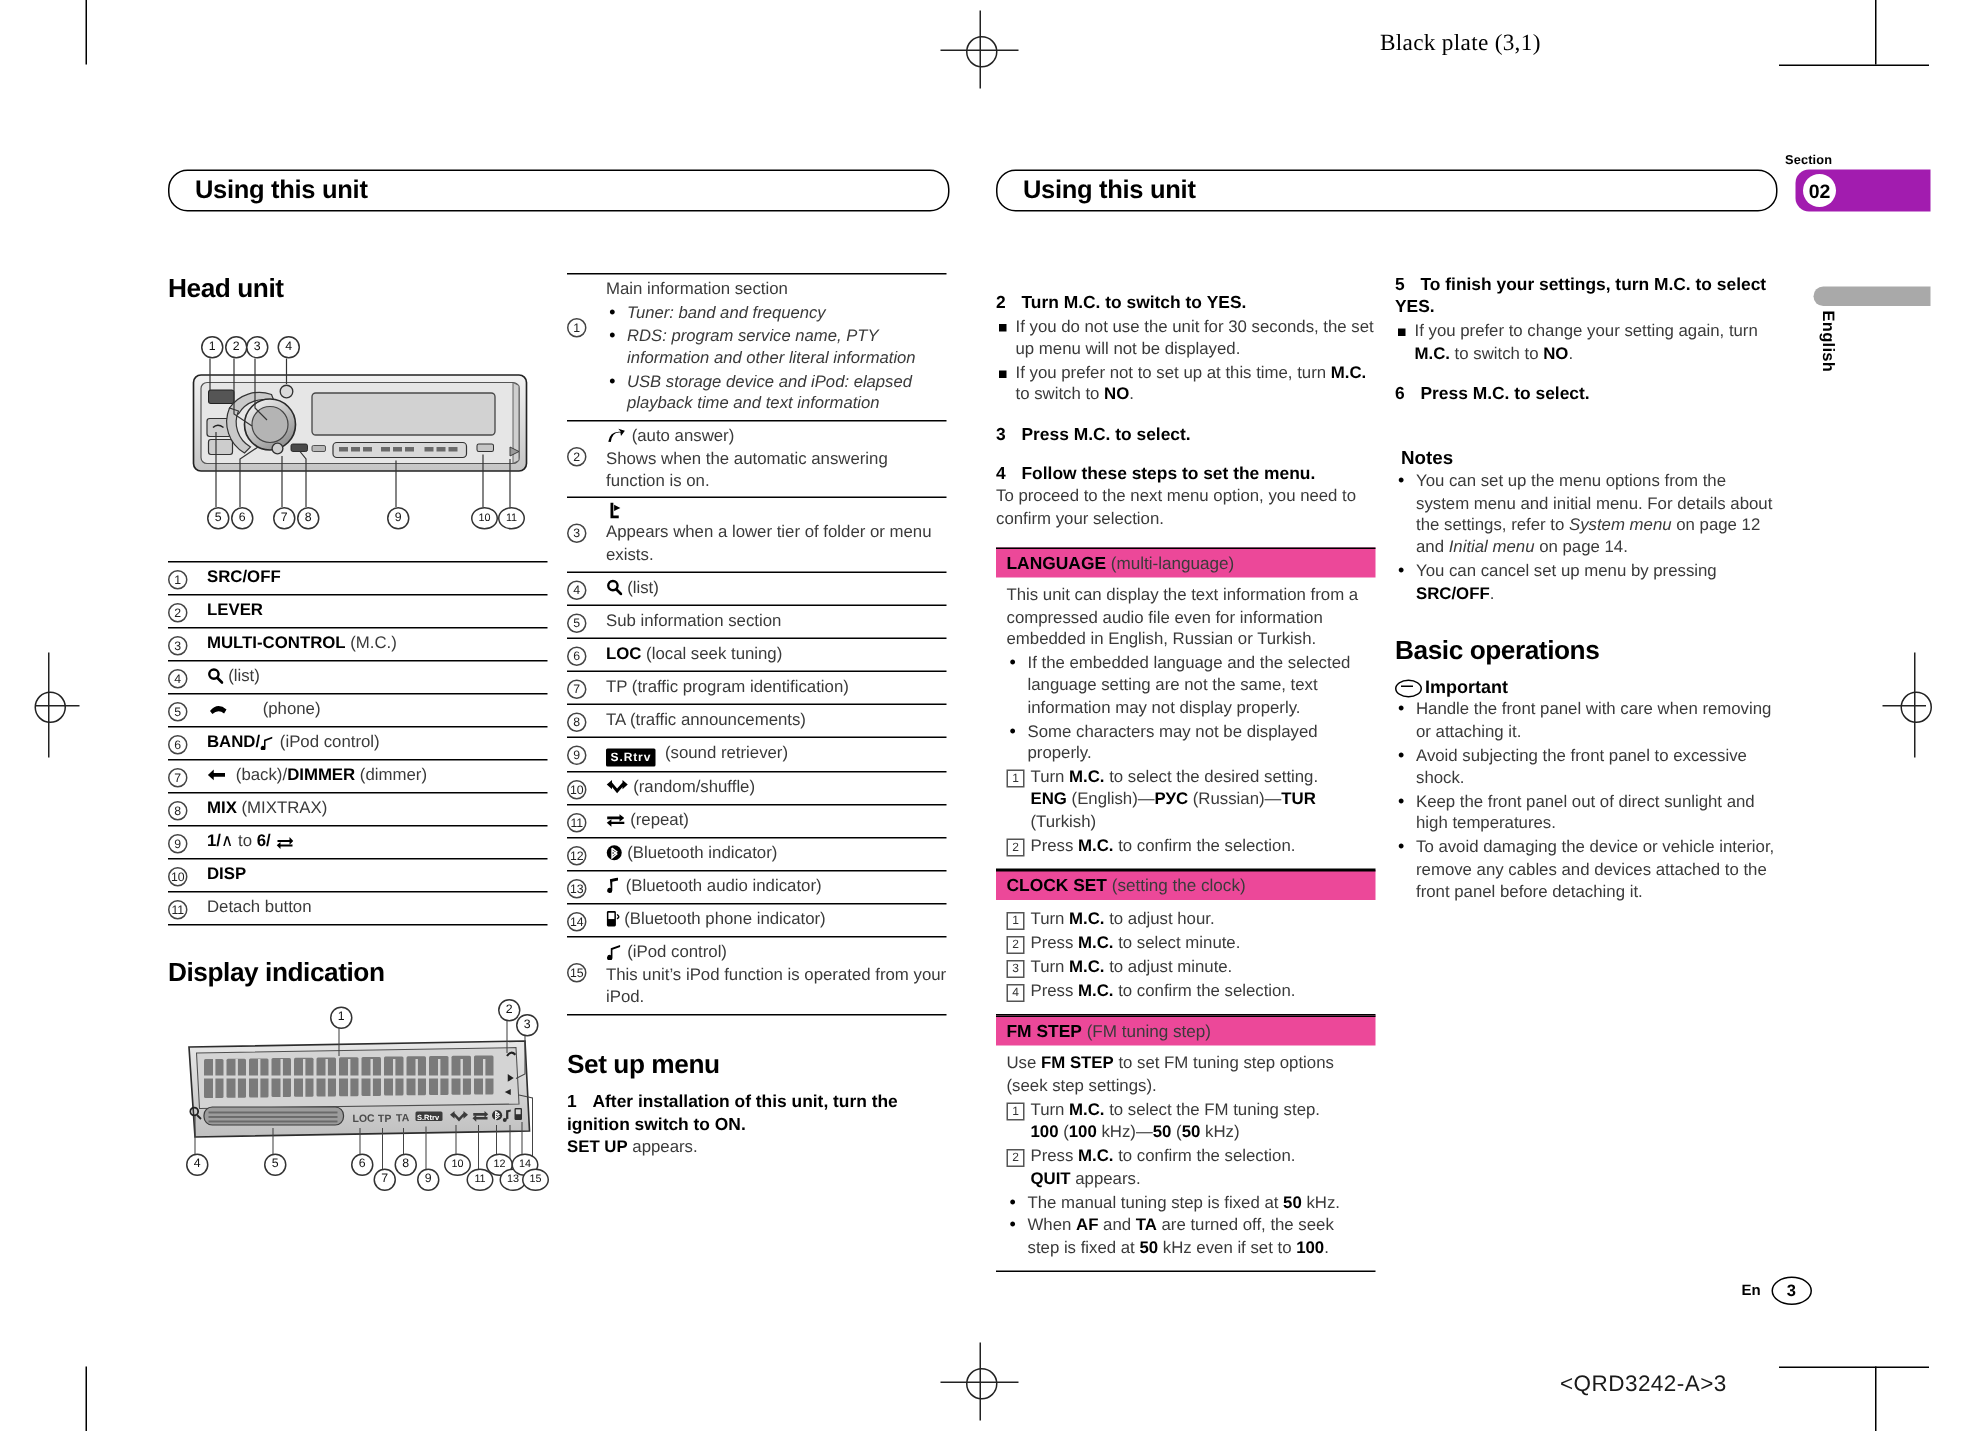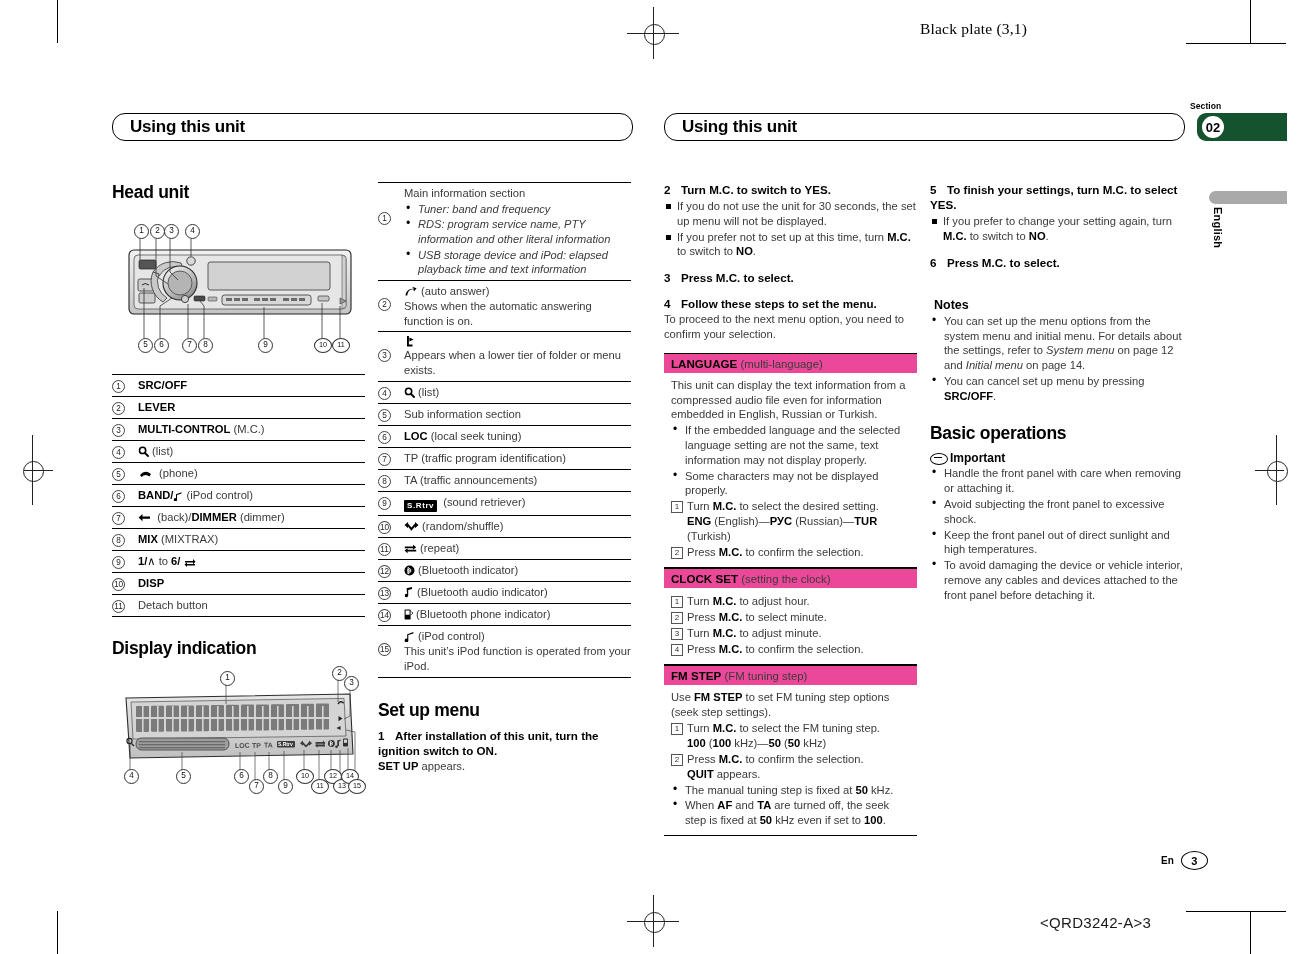--- a/index.html
+++ b/index.html
@@ -17,21 +17,21 @@
   .reg .vl{position:absolute;left:50%;top:0;width:1px;height:100%;background:#222;}
   .reg .hl{position:absolute;top:50%;left:0;height:1px;width:100%;background:#222;}
 
   
   .blackplate{position:absolute;font-family:"Liberation Serif", serif;font-size:15.5px;
               letter-spacing:.2px;color:#000;}
   .colophon{position:absolute;font-size:15px;color:#1a1a1a;letter-spacing:.3px;}
 
   
   .sec-label{position:absolute;font-size:8.5px;font-weight:bold;letter-spacing:.1px;}
-  .sec-badge{position:absolute;background:#14532d;border-radius:9px 0 0 9px;
+  .sec-badge{position:absolute;background:#a21caf;border-radius:9px 0 0 9px;
              color:#fff;display:flex;align-items:center;}
   .sec-badge .num{width:22px;height:22px;border-radius:50%;background:#fff;color:#000;
                   font-size:13px;font-weight:bold;display:flex;align-items:center;
                   justify-content:center;margin-left:5px;}
   .lang-tab{position:absolute;background:#a9a9a9;border-radius:8px 0 0 8px;}
   .lang-tab-txt{position:absolute;font-size:11px;font-weight:bold;color:#000;
                 writing-mode:vertical-rl;text-orientation:mixed;letter-spacing:.2px;}
 
   
   .pill{position:absolute;height:26px;border:1.6px solid #000;border-radius:13px;
@@ -274,21 +274,21 @@
           </svg>
           <span>(list)</span></div>
       </div>
 
       <div class="tr thick">
         <div class="idx"><span class="circ">5</span></div>
         <div class="bdy">
           <svg class="ico" width="15" height="11" viewBox="0 0 15 11">
             <path d="M2 7 q5 -6 11 -1 l-1.6 2.6 q-4 -3.2 -7.8 0.4 Z" fill="#000"></path>
           </svg>
-          <span style="margin-left:3px;">(phone)</span></div>
+          <span style="margin-left:19px;">(phone)</span></div>
       </div>
 
       <div class="tr thick">
         <div class="idx"><span class="circ">6</span></div>
         <div class="bdy"><b>BAND/</b><svg class="ico" width="10" height="10" viewBox="0 0 10 10">
               <path d="M8.5 1.2 L3 3.2 L3 7.3 a1.6 1.6 0 1 0 1 1.4 L4 4 L8.5 2.4 Z" fill="#000"></path>
             </svg>
           <span>(iPod control)</span></div>
       </div>
 
@@ -608,21 +608,21 @@
     <h2 class="head" style="margin-top:22px;">Set up menu</h2>
 
     <div class="step" style="margin-top:4px;">
       <span class="n">1</span><span>After installation of this unit, turn the ignition switch to ON.</span>
     </div>
     <p style="margin-top:1px;"><b>SET UP</b><span> appears.</span></p>
   </div>
 
   <div class="col" style="left:664px;top:182px;width:253px;">
 
-    <div class="step" style="margin-top:0;">
+    <div class="step" style="margin-top:12px;">
       <span class="n">2</span><span>Turn <b>M.C.</b> to switch to <b>YES</b>.</span>
     </div>
     <ul style="margin-top:2px;">
       <li class="sq">If you do not use the unit for 30 seconds, the set up menu will not be displayed.</li>
       <li class="sq">If you prefer not to set up at this time, turn <b>M.C.</b> to switch to <b>NO</b>.</li>
     </ul>
 
     <div class="step">
       <span class="n">3</span><span>Press <b>M.C.</b> to select.</span>
     </div>

